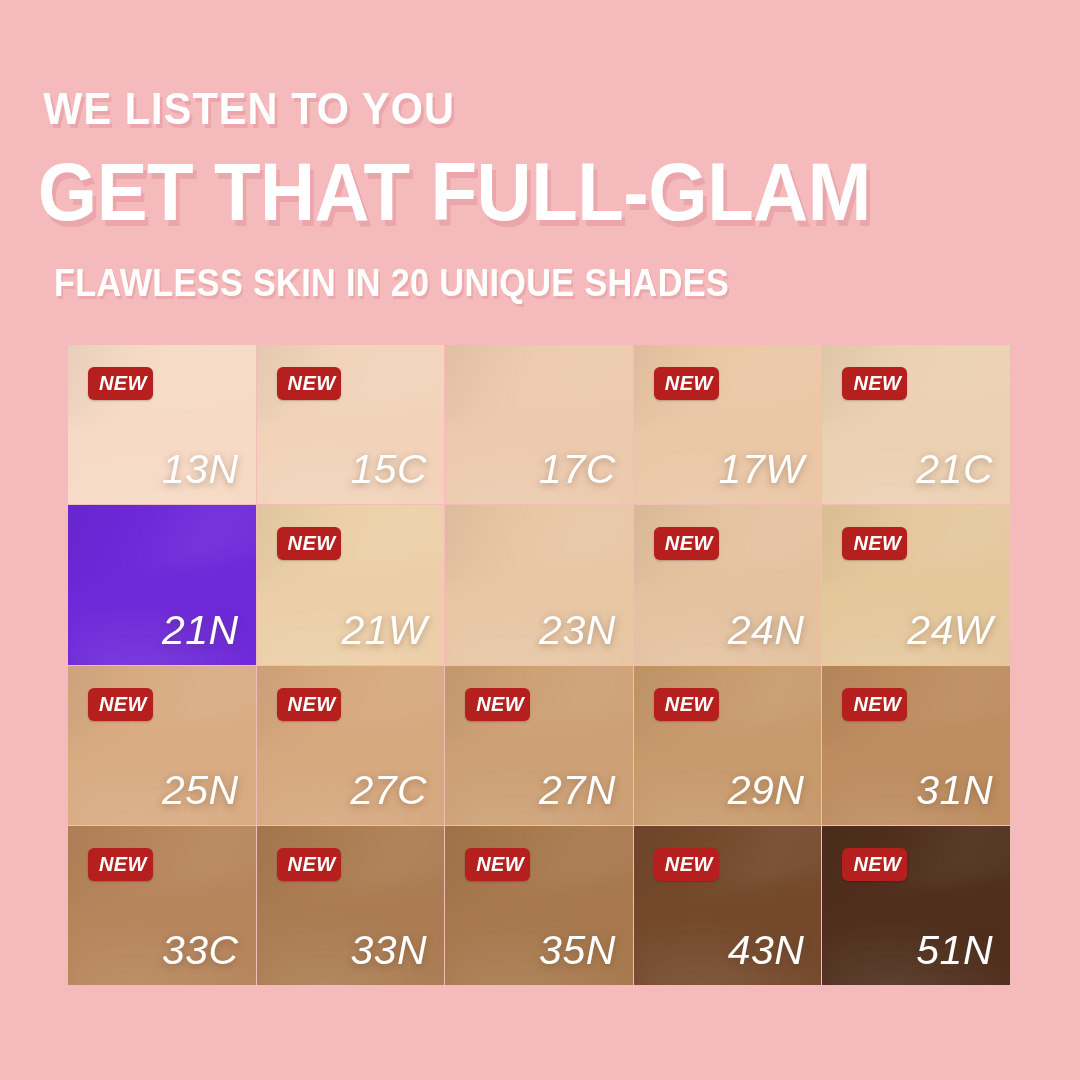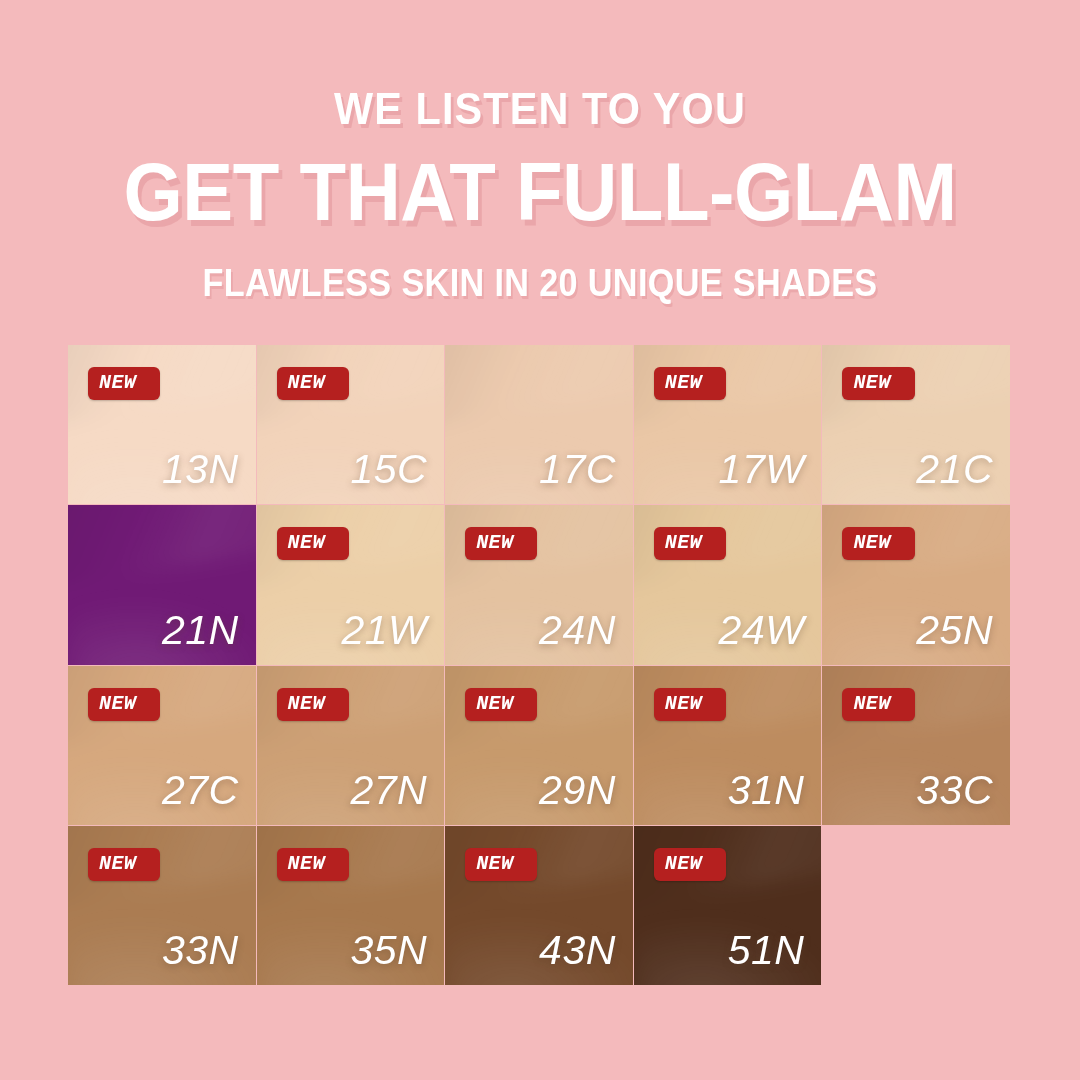--- a/index.html
+++ b/index.html
@@ -21,21 +21,21 @@
     background: #f4babc;
     box-sizing: border-box;
   }
 
   
   .heading-block {
     position: absolute;
     left: 0;
     top: 86px;
     width: 1080px;
-    text-align: center;
+    text-align: left;
   }
 
   .eyebrow {
     font-family: "Liberation Sans", sans-serif;
     font-weight: bold;
     font-size: 45px;
     letter-spacing: 1.2px;
     line-height: 1.0;
     color: #ffffff;
     text-shadow: 3px 4px 0 rgba(226,150,154,0.55);
@@ -124,27 +124,27 @@
         rgba(255,255,255,0.00) 62%);
     filter: blur(11px);
   }
 
   .new-badge {
     position: absolute;
     left: 20px;
     top: 22px;
     background: #b5201f;
     color: #ffffff;
-    font-family: Liberation Mono, monospace;
+    font-family: Liberation Sans, sans-serif;
     font-weight: bold;
     font-style: italic;
     font-size: 20px;
     letter-spacing: 0.4px;
     line-height: 1;
-    padding: 6px 24px 7px 11px;
+    padding: 6px 6px 7px 11px;
     border-radius: 6px;
     box-shadow: 0 1px 2px rgba(0,0,0,0.22);
     z-index: 3;
   }
 
   .shade-label {
     position: absolute;
     right: 17px;
     bottom: 14px;
     color: #ffffff;
@@ -188,29 +188,33 @@
       <div class="swatch" style="background: rgb(234, 199, 166);">
         <div class="smear"></div>
         <div class="new-badge">NEW</div>
         <div class="shade-label">17W</div>
       </div>
       <div class="swatch" style="background: rgb(236, 208, 178);">
         <div class="smear"></div>
         <div class="new-badge">NEW</div>
         <div class="shade-label">21C</div>
       </div>
-      <div class="swatch" style="background: #701a75;">
+      <div class="swatch" style="background: #6d28d9;">
         <div class="smear"></div>
         <div class="shade-label">21N</div>
       </div>
       <div class="swatch" style="background: rgb(236, 207, 168);">
         <div class="smear"></div>
         <div class="new-badge">NEW</div>
         <div class="shade-label">21W</div>
       </div>
+      <div class="swatch" style="background: rgb(231, 198, 164);">
+        <div class="smear"></div>
+        <div class="shade-label">23N</div>
+      </div>
       <div class="swatch" style="background: rgb(228, 194, 160);">
         <div class="smear"></div>
         <div class="new-badge">NEW</div>
         <div class="shade-label">24N</div>
       </div>
       <div class="swatch" style="background: rgb(229, 199, 156);">
         <div class="smear"></div>
         <div class="new-badge">NEW</div>
         <div class="shade-label">24W</div>
       </div>

